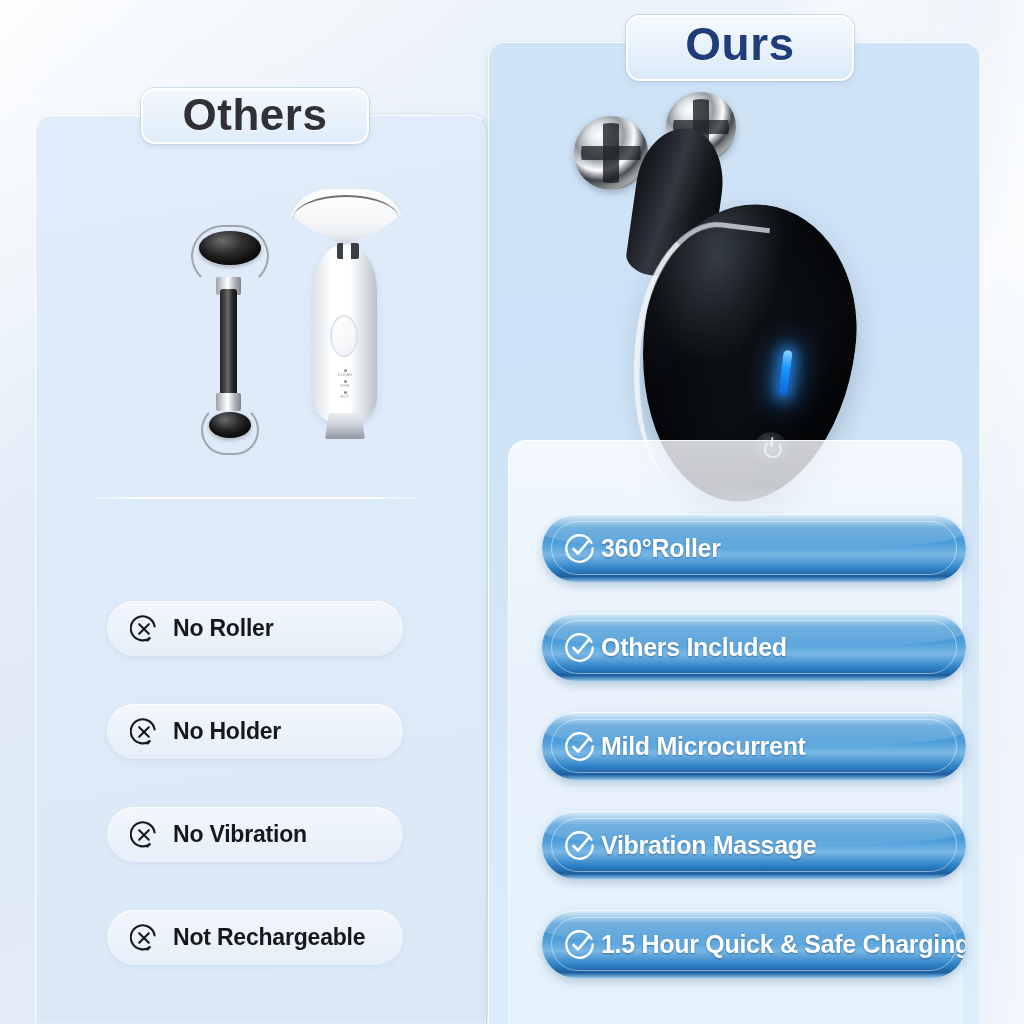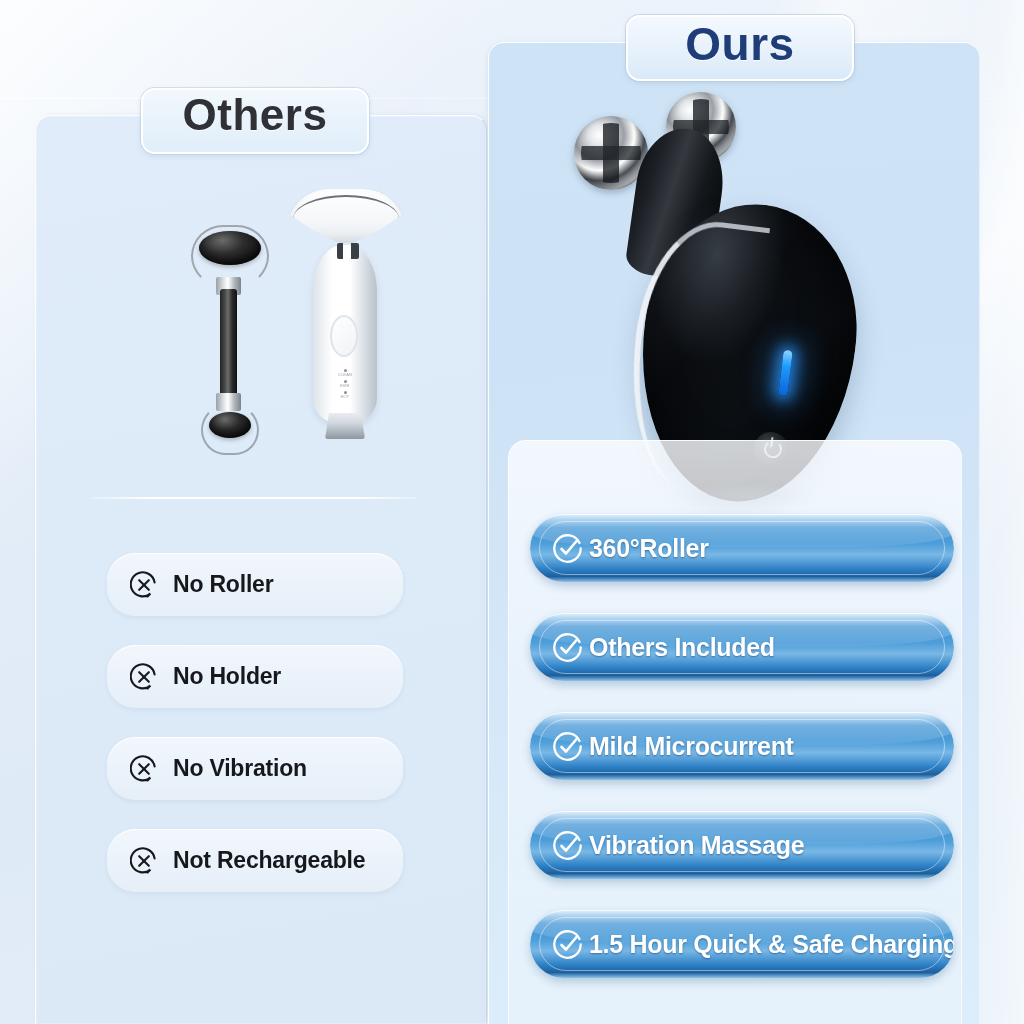--- a/index.html
+++ b/index.html
@@ -55,21 +55,21 @@
     border-bottom-left-radius: 0; border-bottom-right-radius: 0;
   }
 
   
   .badge {
     position: absolute;
     display: flex; align-items: flex-start; justify-content: center;
     border-radius: 14px;
   }
   .badge-others {
-    left: 141px; top: 88px; width: 228px; height: 66px;
+    left: 141px; top: 88px; width: 228px; height: 56px;
     background: linear-gradient(180deg, #f2f8fd 0%, #e8f2fb 55%, #dfeefa 100%);
     border: 2px solid #ffffff;
     box-shadow: 0 0 0 1px rgba(180,205,228,0.55), 0 2px 5px rgba(130,160,190,0.25);
   }
   .badge-others .badge-text {
     font-size: 44px; font-weight: 700; color: #2f3136; letter-spacing: 0.5px;
     text-shadow: 0 1px 0 rgba(255,255,255,0.7);
   }
   .badge-ours {
     left: 626px; top: 15px; width: 228px; height: 66px;
@@ -238,34 +238,34 @@
     border-radius: 18px 18px 0 0;
     border-top: 1px solid rgba(255,255,255,0.95);
     border-left: 1px solid rgba(255,255,255,0.7);
     border-right: 1px solid rgba(255,255,255,0.55);
   }
 
   
   .list-others { position: absolute; left: 107px; top: 553px; width: 296px; }
   .item-neg {
     position: relative;
-    height: 63px; margin-bottom: 29px;
+    height: 55px; margin-bottom: 29px;
     border-radius: 28px;
     background: linear-gradient(180deg, #f2f7fc 0%, #eaf2fa 55%, #e6eff8 100%);
     box-shadow: 0 2px 4px rgba(150,175,200,0.18), inset 0 1px 0 rgba(255,255,255,0.9);
-    display: flex; align-items: center; padding-left: 23px;
+    display: flex; align-items: center; padding-left: 23px; margin-top: 48px;
   }
   .item-neg:last-child { margin-bottom: 0; }
   .icon-x { width: 28px; height: 28px; flex: 0 0 28px; margin-right: 15px; }
   .item-neg-label {
     font-size: 23px; font-weight: 700; color: #16181c; letter-spacing: -0.2px;
     white-space: nowrap;
   }
 
-  .list-ours { position: absolute; left: 530px; top: 514px; width: 424px; }
+  .list-ours { position: absolute; left: 542px; top: 514px; width: 424px; }
   .item-pos {
     position: relative;
     height: 68px; margin-bottom: 31px;
     border-radius: 34px;
     background:
       linear-gradient(180deg, #cfe6f7 0%, #8cc2ea 7%, #3f93d4 20%, #4e9ed9 44%, #79b8e6 60%, #2f82c7 80%, #1d5f9e 92%, #8ec4ea 100%);
     box-shadow:
       0 4px 9px rgba(70,110,150,0.3),
       inset 0 1px 0 rgba(255,255,255,0.75);
     display: flex; align-items: center; padding-left: 21px;

